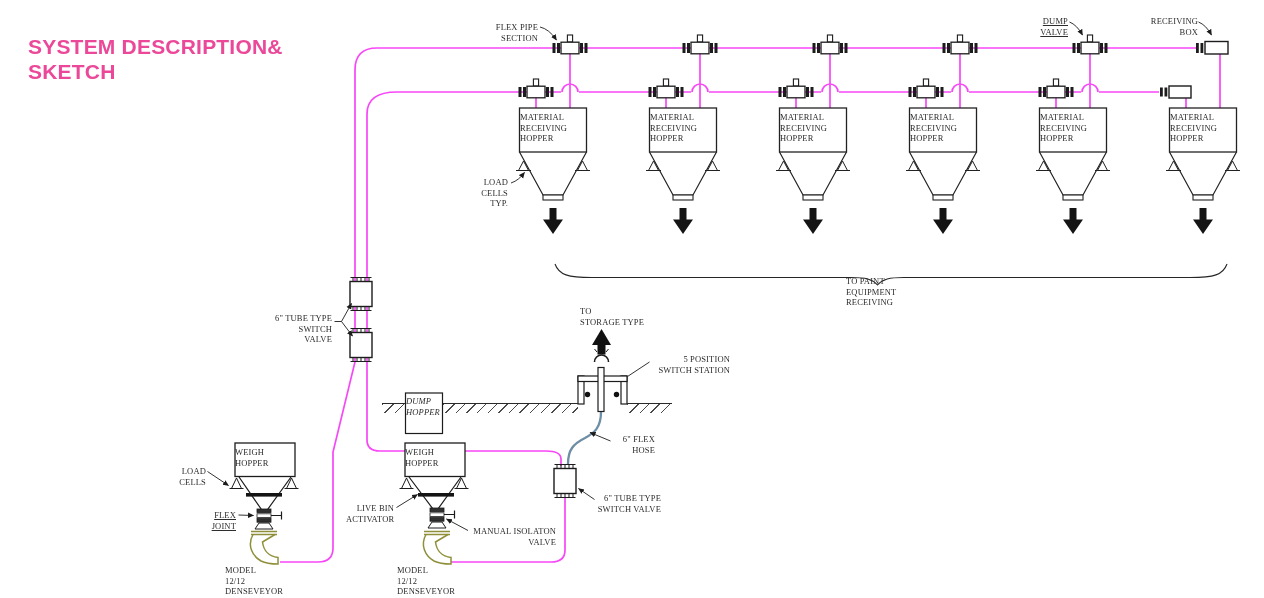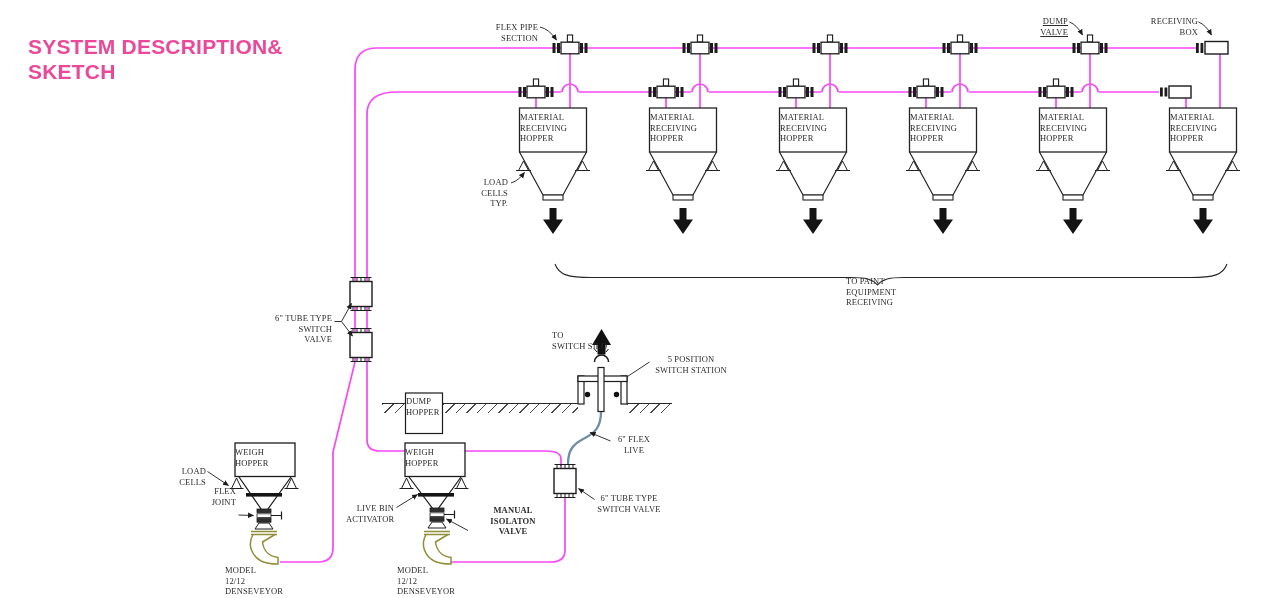--- a/index.html
+++ b/index.html
@@ -1,21 +1,21 @@
 <!DOCTYPE html>
 <html><head>
 <meta charset="utf-8">
 <style>
   html,body{margin:0;padding:0;background:#fff;}
   #stage{position:relative;width:1264px;height:598px;background:#ffffff;overflow:hidden;
          font-family:"Liberation Serif","DejaVu Serif",serif;color:#2d2d2d;}
   #stage svg{position:absolute;left:0;top:0;}
   .lbl{position:absolute;font-size:8.5px;line-height:10.6px;letter-spacing:.15px;color:#2d2d2d;}
   .lbl span{display:block;}
-  .r{text-align:right;} .c{text-align:left;} .l{text-align:center;}
+  .r{text-align:right;} .c{text-align:left;} .l{text-align:right;}
   #title{position:absolute;left:28px;top:34px;width:280px;
          font-family:"Liberation Sans","DejaVu Sans",sans-serif;
          font-size:21px;font-weight:bold;line-height:25px;color:#ec4899;letter-spacing:.2px;}
   .hatch{position:absolute;top:403px;height:9px;border-top:1.3px solid #2a2a2a;
          background:repeating-linear-gradient(135deg,#4a4a4a 0 1px,transparent 1px 7.5px);}
 </style>
 </head>
 <body>
 
 <div id="stage">
@@ -211,63 +211,63 @@
   <span>6" TUBE TYPE</span>
       <span>SWITCH VALVE</span>
 </div>
 
 <div class="lbl c" style="left:846px;top:276px;width:66px;">
   <span>TO PAINT</span>
       <span>EQUIPMENT</span>
       <span>RECEIVING</span>
 </div>
 
-<div class="lbl c" style="left:552px;top:306px;width:84px;margin-top:24px;">
+<div class="lbl c" style="left:580px;top:306px;width:84px;">
   <span>TO</span>
-      <span>SWITCH SILO</span>
+      <span>STORAGE TYPE</span>
 </div>
 
 <div class="lbl l" style="left:652px;top:354px;width:78px;">
   <span>5 POSITION</span>
       <span>SWITCH STATION</span>
 </div>
 
-<div class="lbl c" style="left:406px;top:396px;width:37px;">
+<div class="lbl c" style="left:406px;top:396px;width:37px;font-style:italic;">
   <span>DUMP</span>
       <span>HOPPER</span>
 </div>
 
 <div class="lbl c" style="left:235px;top:447px;width:60px;">
   <span>WEIGH</span>
       <span>HOPPER</span>
 </div>
 <div class="lbl c" style="left:405px;top:447px;width:60px;">
   <span>WEIGH</span>
       <span>HOPPER</span>
 </div>
 
 <div class="lbl l" style="left:613px;top:434px;width:42px;">
   <span>6" FLEX</span>
-      <span>LIVE</span>
+      <span>HOSE</span>
 </div>
 
 <div class="lbl l" style="left:597px;top:493px;width:64px;">
   <span>6" TUBE TYPE</span>
       <span>SWITCH VALVE</span>
 </div>
 
 <div class="lbl r" style="left:158px;top:466px;width:48px;">LOAD CELLS</div>
-<div class="lbl r" style="left:190px;top:486px;width:46px;">FLEX JOINT</div>
+<div class="lbl r" style="left:190px;top:510px;width:46px;text-decoration:underline;">FLEX JOINT</div>
 
 <div class="lbl r" style="left:346px;top:503px;width:48px;">
   <span>LIVE BIN</span>
       <span>ACTIVATOR</span>
 </div>
 
-<div class="lbl l" style="left:470px;top:505px;width:86px;font-weight:bold;">
+<div class="lbl l" style="left:470px;top:526px;width:86px;">
   <span>MANUAL ISOLATON</span>
       <span>VALVE</span>
 </div>
 
 <div class="lbl c" style="left:225px;top:565px;width:80px;">
   <span>MODEL</span>
       <span>12/12 DENSEVEYOR</span>
 </div>
 <div class="lbl c" style="left:397px;top:565px;width:80px;">
   <span>MODEL</span>

